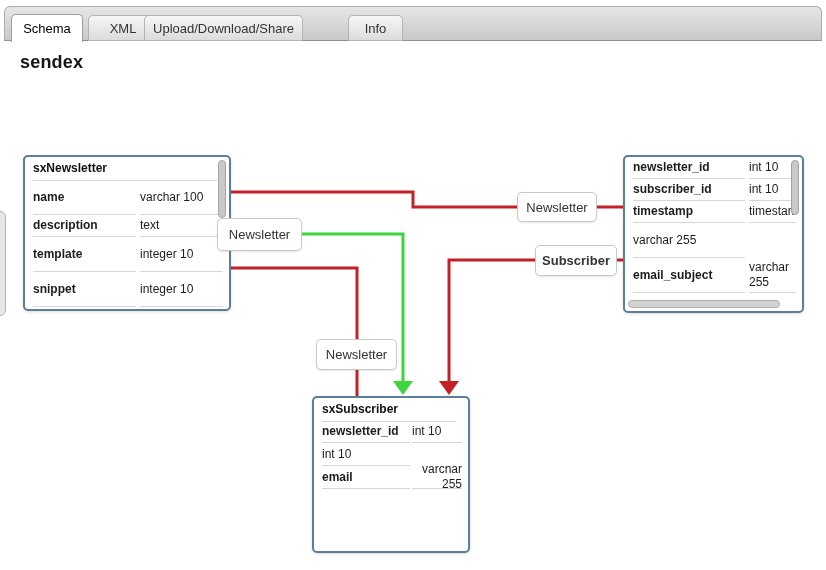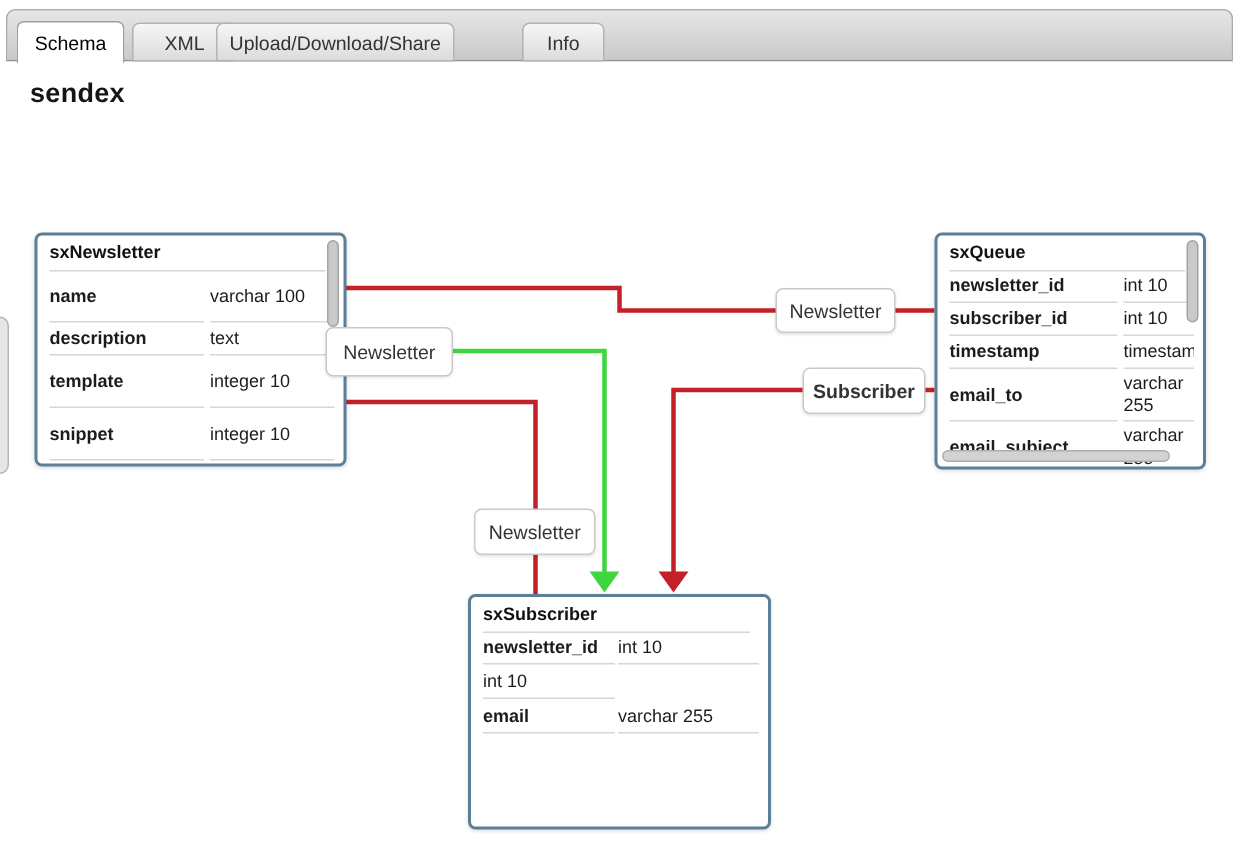--- a/index.html
+++ b/index.html
@@ -143,50 +143,46 @@
       </div>
       <div class="trow">
         <div class="cell fname r34">snippet</div>
         <div class="cell ftype r34">integer 10</div>
       </div>
     </div>
     <div class="vscroll" style="height:58px;"></div>
   </div>
 
   <div class="tbl tbl-q" style="left:623px; top:155px; width:181px; height:158px;">
-    <div class="thead">
-      <div class="thead-inner">sxQueue</div>
-    </div>
     <div class="tbody">
       <div class="trow">
         <div class="cell fname r21">newsletter_id</div>
         <div class="cell ftype r21">int 10</div>
       </div>
       <div class="trow">
         <div class="cell fname r21">subscriber_id</div>
         <div class="cell ftype r21">int 10</div>
       </div>
       <div class="trow">
         <div class="cell fname r21">timestamp</div>
         <div class="cell ftype r21">timestamp</div>
       </div>
       <div class="trow">
-        <div class="cell fname r34">email_to</div>
         <div class="cell ftype r34">varchar 255</div>
       </div>
       <div class="trow">
         <div class="cell fname r34">email_subject</div>
         <div class="cell ftype r34">varchar 255</div>
       </div>
     </div>
     <div class="vscroll" style="height:55px;"></div>
     <div class="hscroll" style="width:152px;"></div>
   </div>
 
-  <div class="tbl tbl-s" style="left:312px; top:396px; width:202px; height:157px;text-align:right;">
+  <div class="tbl tbl-s" style="left:312px; top:396px; width:158px; height:157px;text-align:right;">
     <div class="thead">
       <div class="thead-inner">sxSubscriber</div>
     </div>
     <div class="tbody">
       <div class="trow">
         <div class="cell fname r21">newsletter_id</div>
         <div class="cell ftype r21">int 10</div>
       </div>
       <div class="trow">
         <div class="cell ftype r22">int 10</div>

